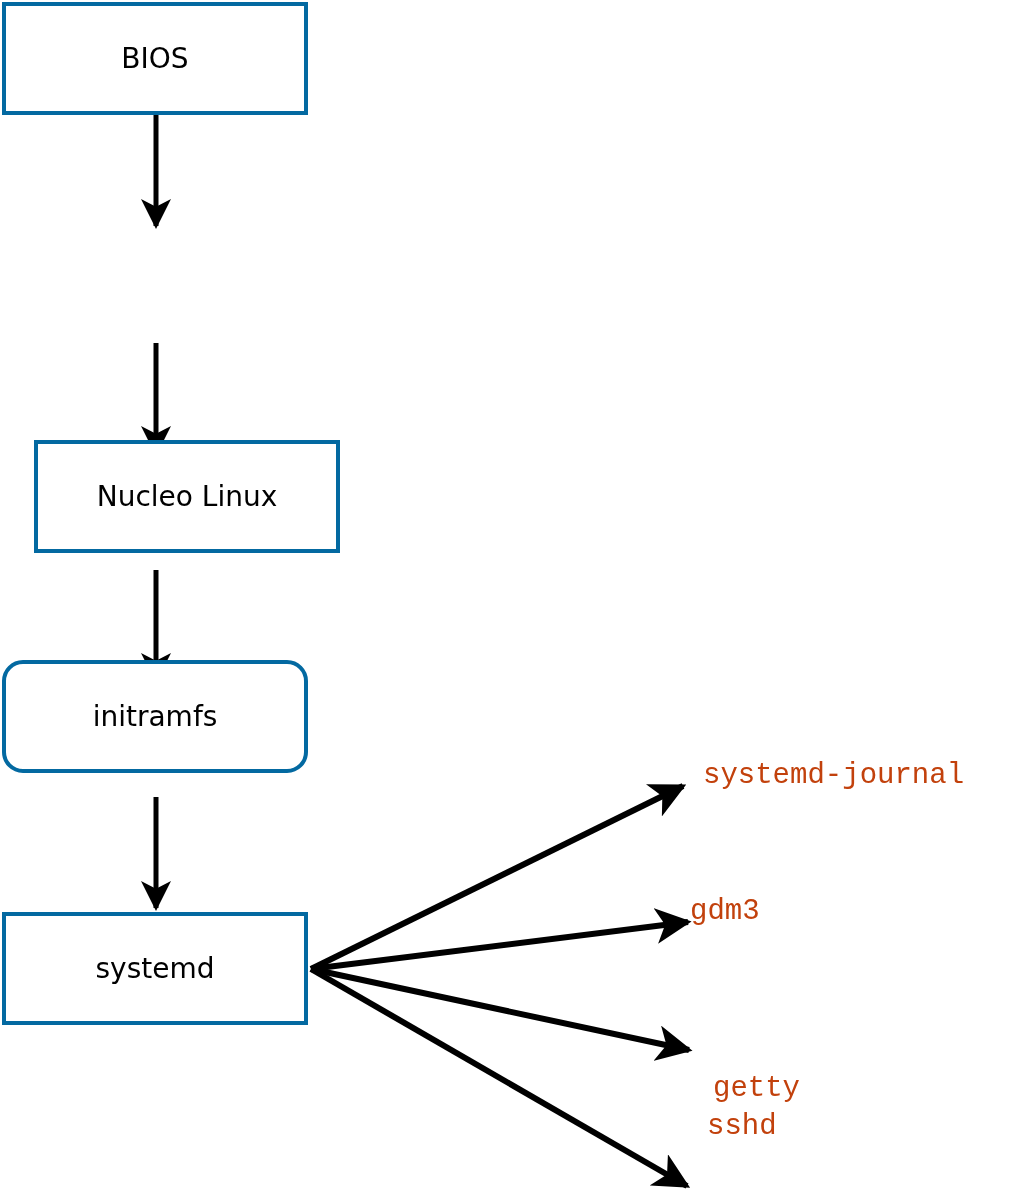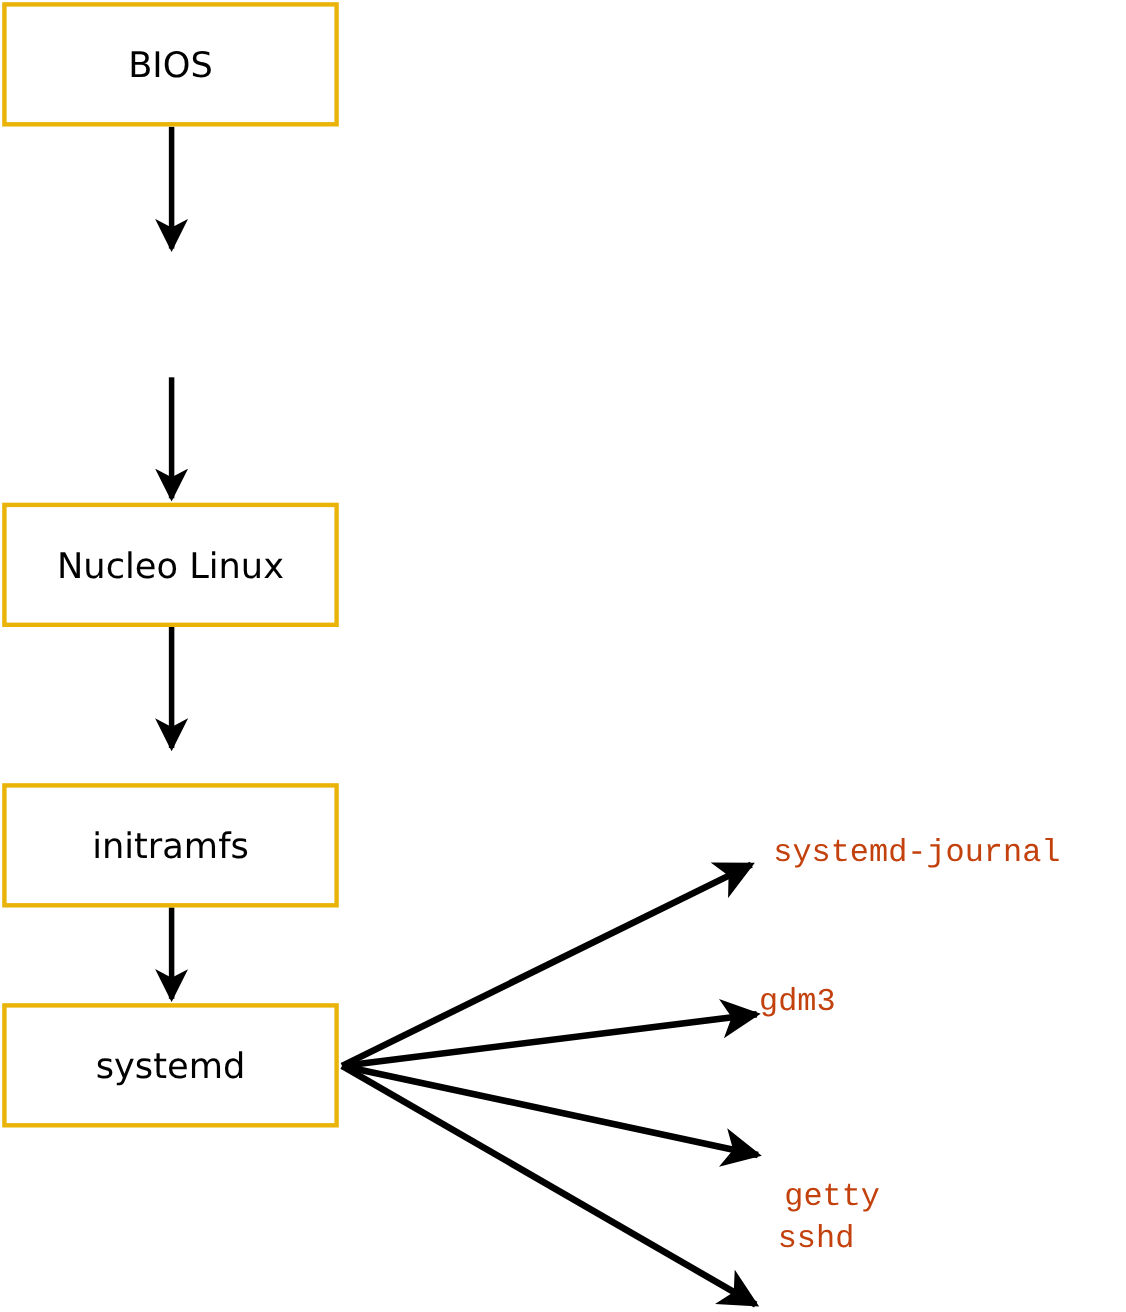--- a/index.html
+++ b/index.html
@@ -20,33 +20,33 @@
     left: 0;
     top: 0;
     width: 1024px;
     height: 1193px;
   }
   .node-box {
     position: absolute;
     left: 2px;
     width: 298px;
     height: 105px;
-    border: 4px solid #eab308;
+    border: 4px solid #0369a1;
     background: #ffffff;
     display: flex;
     align-items: center;
     justify-content: center;
-    font-size: 32px;
+    font-size: 28px;
     color: #000000;
     white-space: nowrap;
   }
   .box-bios      { top: 2px;   }
   .box-boot      { top: 230px; }
-  .box-nucleo    { top: 457px; }
-  .box-initramfs { top: 712px; }
+  .box-nucleo    { top: 440px; margin-left: 32px; }
+  .box-initramfs { top: 660px; border-radius: 21px; }
   .box-systemd   { top: 912px; }
 
   .caption {
     position: absolute;
     left: 555px;
     top: 173px;
     transform: translateY(-55%);
     font-size: 28px;
     color: #000000;
     white-space: nowrap;

